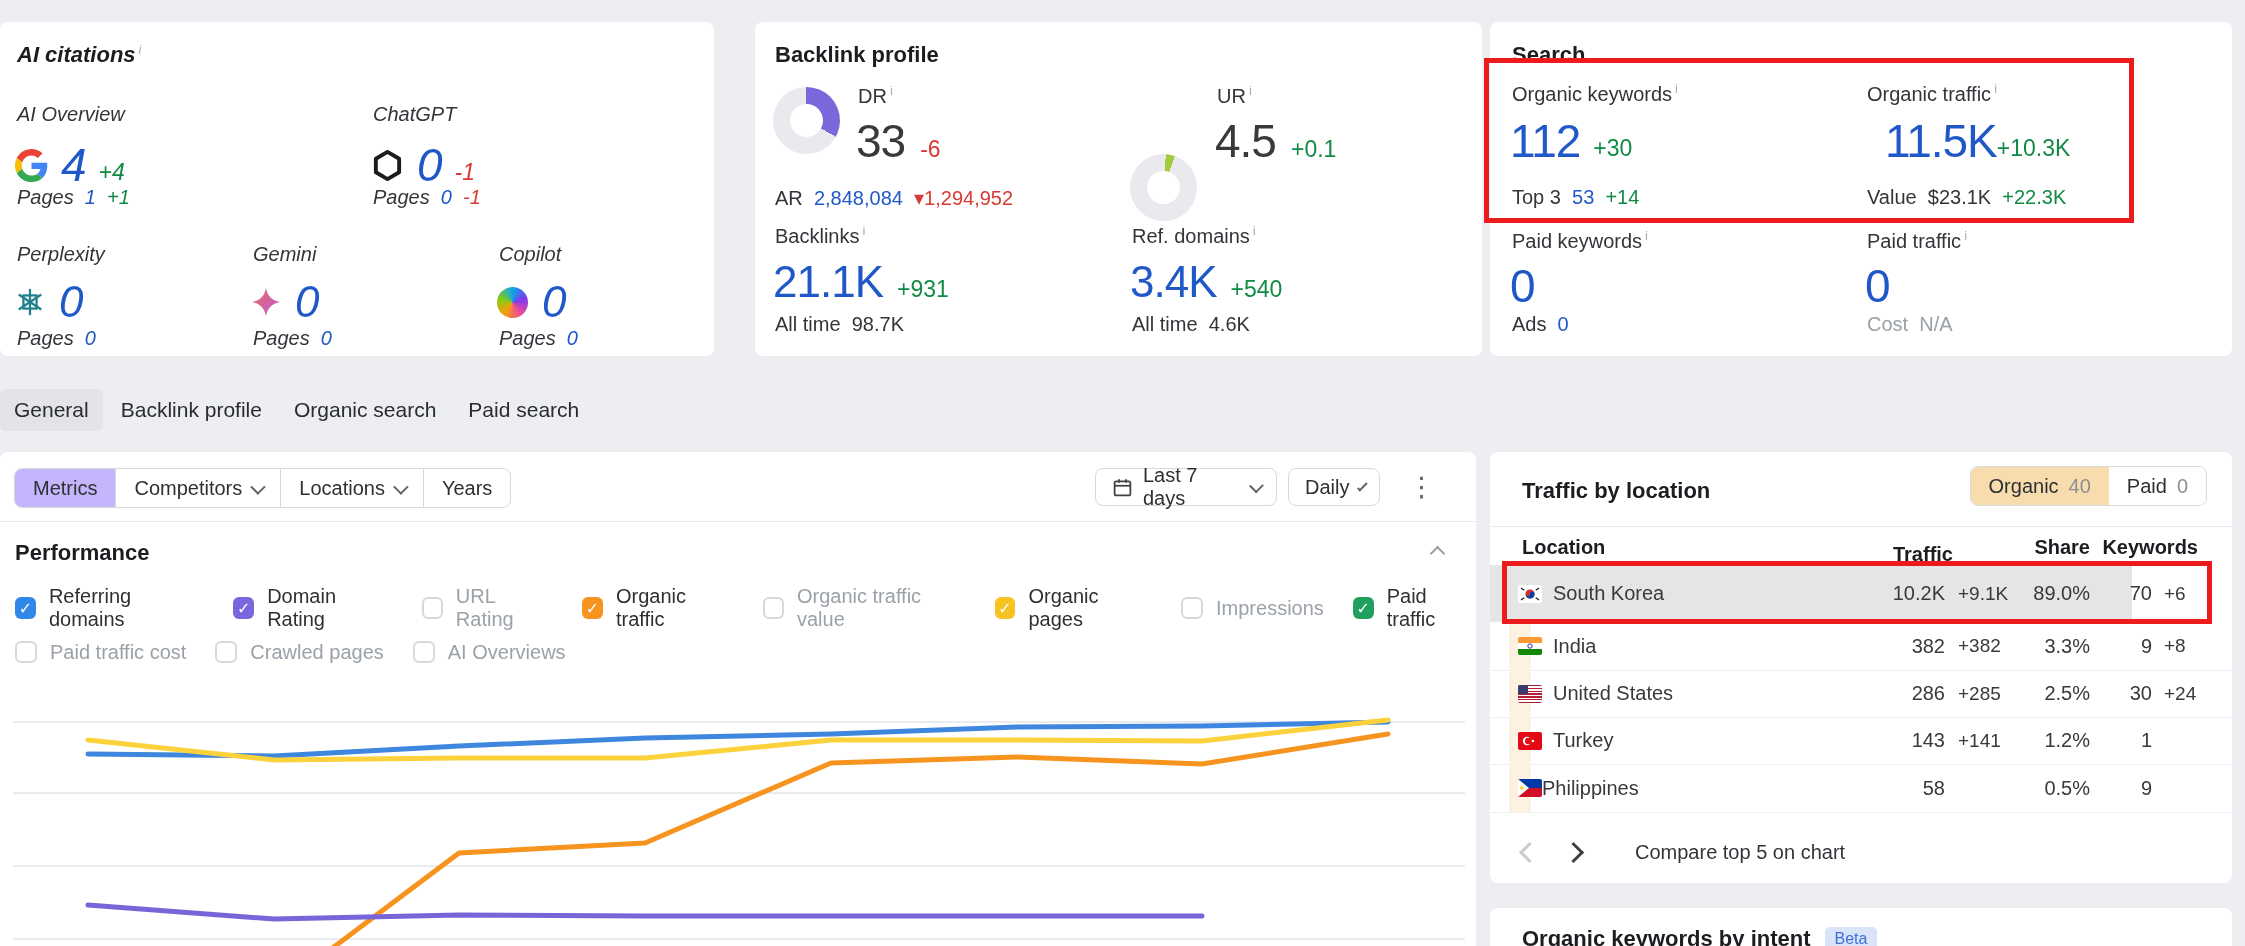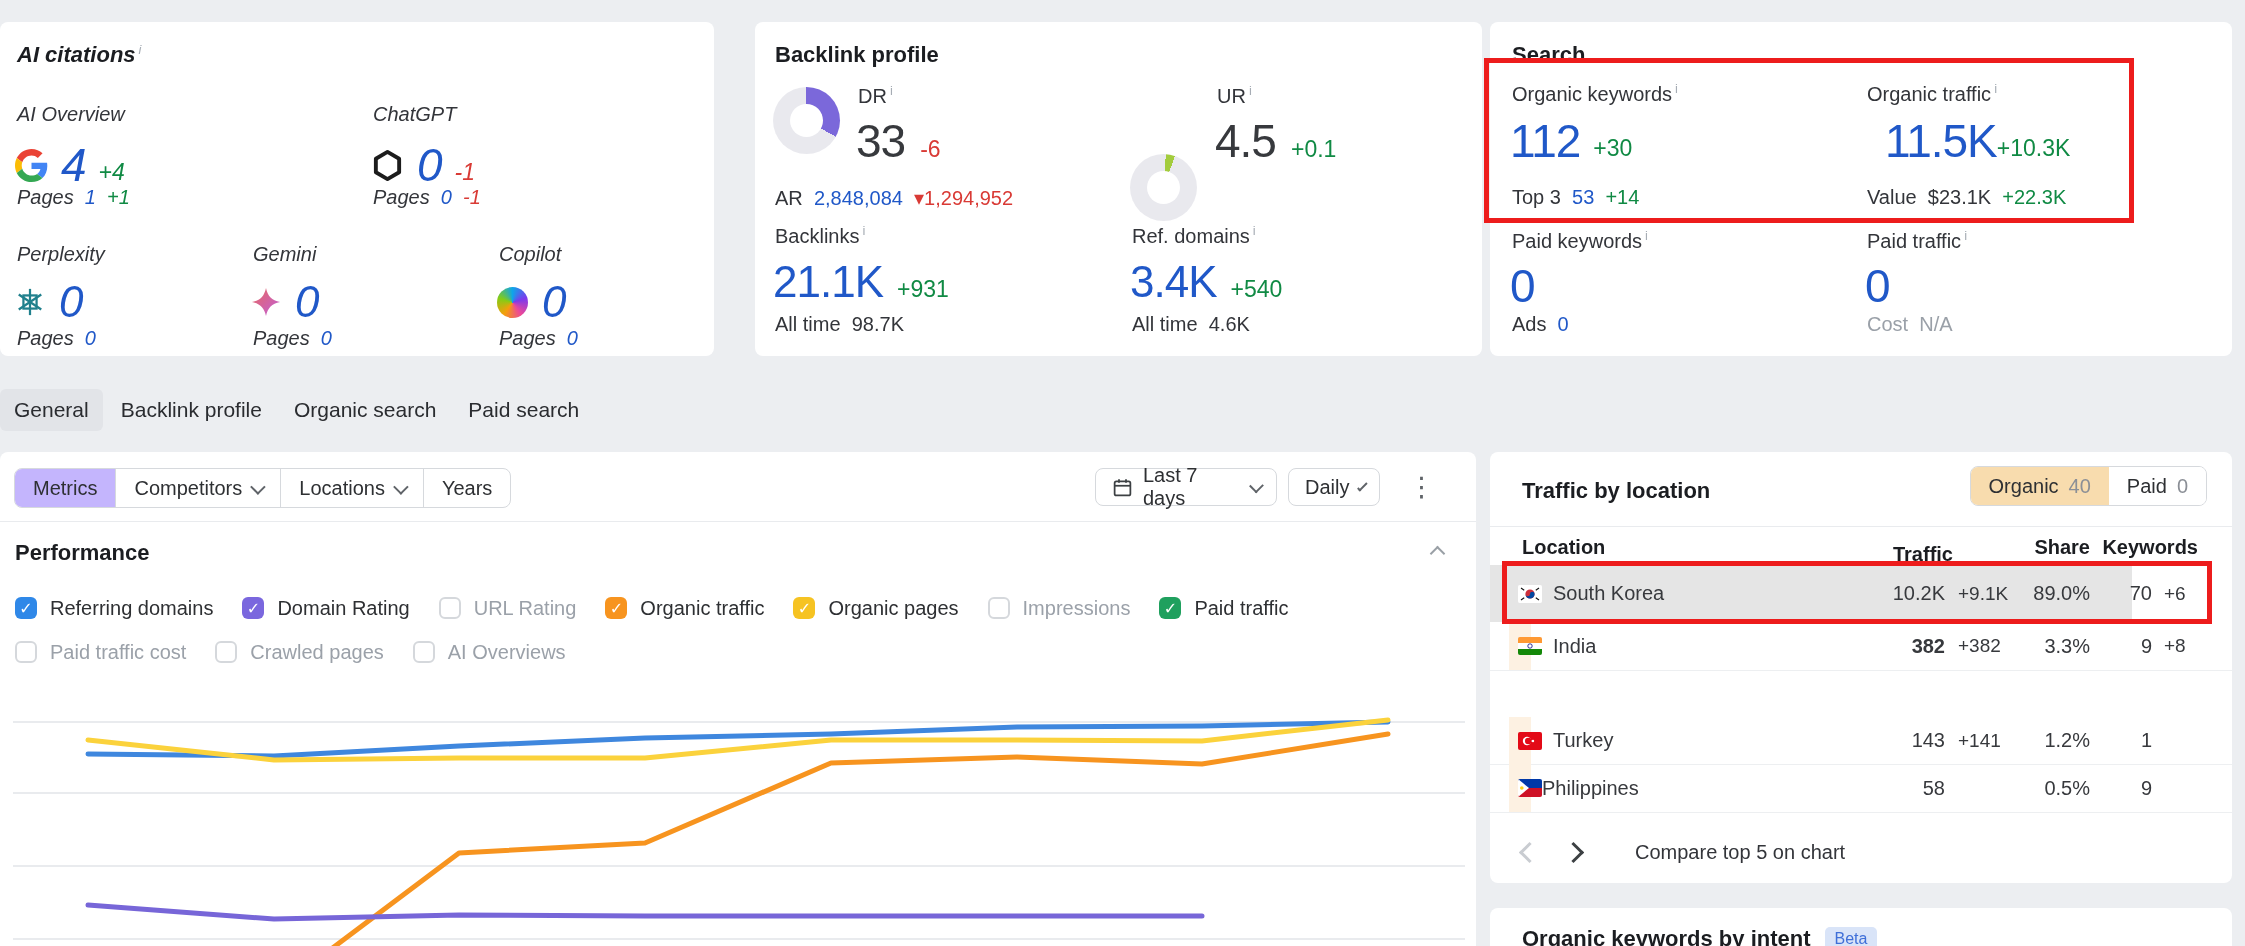--- a/index.html
+++ b/index.html
@@ -247,20 +247,24 @@
         </div>
         <div class="cb-item">
           <span class="cb-box off"></span>
           <span class="cb-lbl off">URL Rating</span>
         </div>
         <div class="cb-item">
           <span class="cb-box" style="background: rgb(247, 148, 31);">✓</span>
           <span class="cb-lbl">Organic traffic</span>
         </div>
         <div class="cb-item">
+          <span class="cb-box off"></span>
+          <span class="cb-lbl off">Organic traffic value</span>
+        </div>
+        <div class="cb-item">
           <span class="cb-box" style="background: rgb(246, 195, 34);">✓</span>
           <span class="cb-lbl">Organic pages</span>
         </div>
         <div class="cb-item">
           <span class="cb-box off"></span>
           <span class="cb-lbl off">Impressions</span>
         </div>
         <div class="cb-item">
           <span class="cb-box" style="background: rgb(31, 160, 94);">✓</span>
           <span class="cb-lbl">Paid traffic</span>
@@ -340,27 +344,41 @@
     <div class="loc-row strip" style="top:170px;height:48px;border-bottom:1px solid #edeff1;">
       <span class="flag" style="margin-left:28px;">
         <svg viewBox="0 0 24 18" width="24" height="18">
             <rect width="24" height="6" fill="#ff9933"></rect>
             <rect y="6" width="24" height="6" fill="#fff"></rect>
             <rect y="12" width="24" height="6" fill="#138808"></rect>
             <circle cx="12" cy="9" r="2.2" fill="none" stroke="#000080" stroke-width="0.8"></circle>
           </svg>
       </span>
       <span class="t-cell" style="margin-left:11px;">India</span>
-      <span class="t-cell" style="position:absolute;left:335px;width:120px;text-align:right;font-weight:bold;">382</span>
+      <span class="t-cell" style="position:absolute;left:335px;width:120px;text-align:right;">382</span>
       <span class="t-cell green" style="position:absolute;left:468px;font-size:19px;">+382</span>
       <span class="t-cell" style="position:absolute;left:500px;width:100px;text-align:right;">3.3%</span>
       <span class="t-cell blue" style="position:absolute;left:602px;width:60px;text-align:right;">9</span>
       <span class="t-cell green" style="position:absolute;left:674px;font-size:19px;">+8</span>
     </div>
 
+    <div class="loc-row strip" style="top:218px;height:47px;border-bottom:1px solid #edeff1;">
+      <span class="flag" style="margin-left:28px;background:repeating-linear-gradient(180deg,#b22234 0 1.4px,#fff 1.4px 2.8px);">
+        <svg viewBox="0 0 24 18" width="24" height="18">
+            <rect width="24" height="18" fill="none"></rect>
+            <rect width="10" height="9" fill="#3c3b6e"></rect>
+          </svg>
+      </span>
+      <span class="t-cell" style="margin-left:11px;">United States</span>
+      <span class="t-cell" style="position:absolute;left:335px;width:120px;text-align:right;">286</span>
+      <span class="t-cell green" style="position:absolute;left:468px;font-size:19px;">+285</span>
+      <span class="t-cell" style="position:absolute;left:500px;width:100px;text-align:right;">2.5%</span>
+      <span class="t-cell blue" style="position:absolute;left:602px;width:60px;text-align:right;">30</span>
+      <span class="t-cell green" style="position:absolute;left:674px;font-size:19px;">+24</span>
+    </div>
 
     <div class="loc-row strip" style="top:265px;height:47px;border-bottom:1px solid #edeff1;">
       <span class="flag" style="margin-left:28px;">
         <svg viewBox="0 0 24 18" width="24" height="18">
             <rect width="24" height="18" fill="#e30a17"></rect>
             <circle cx="9" cy="9" r="4.2" fill="#fff"></circle>
             <circle cx="10.3" cy="9" r="3.3" fill="#e30a17"></circle>
             <polygon points="15.5,9 13.6,8.3 13.6,9.7" fill="#fff"></polygon>
             <circle cx="15" cy="9" r="1.2" fill="#fff"></circle>
           </svg>

